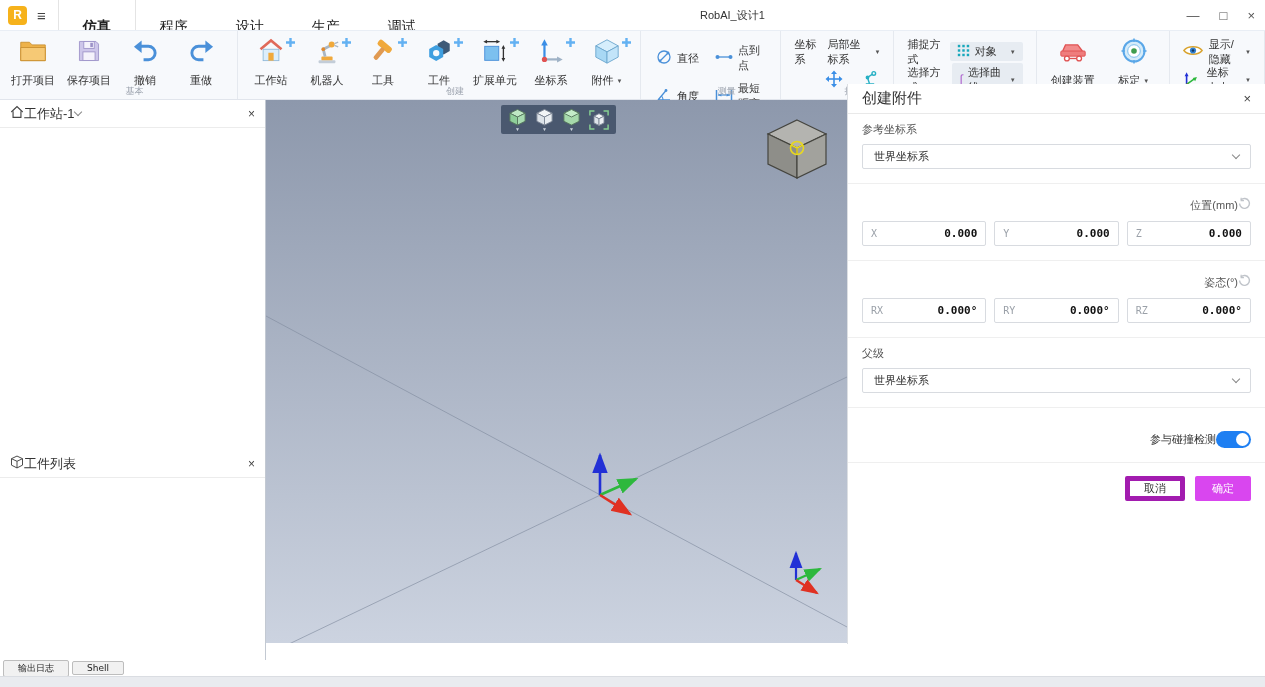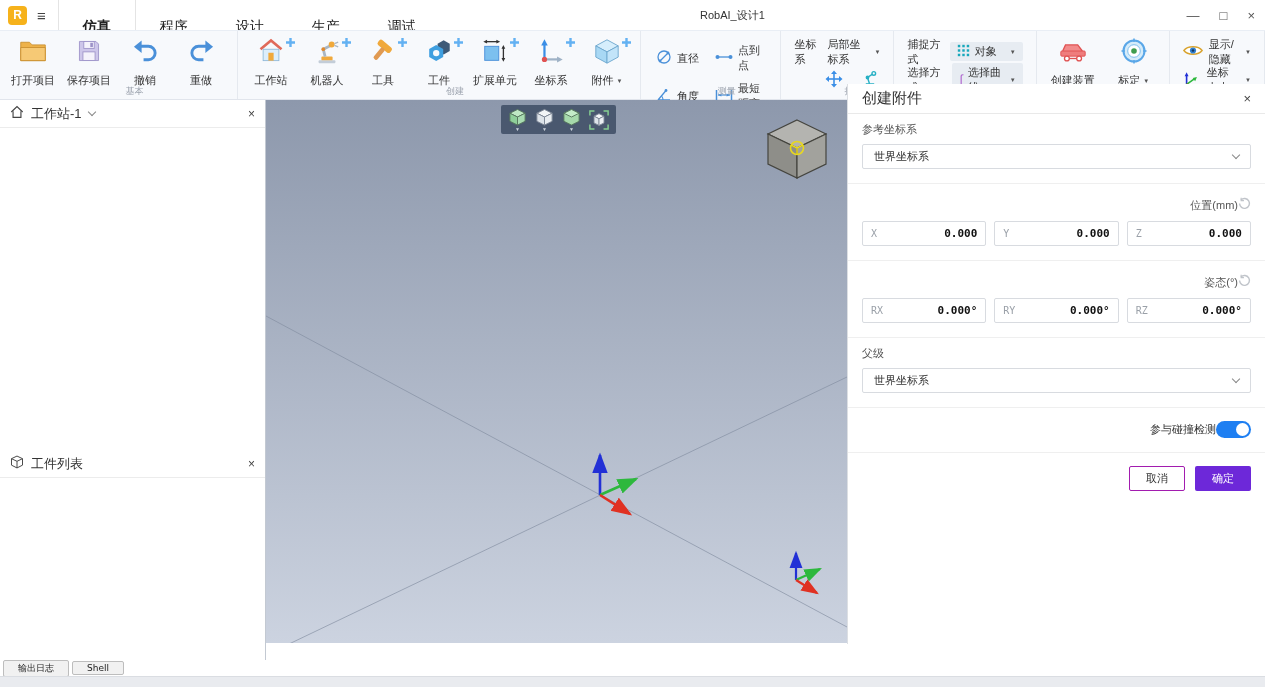--- a/index.html
+++ b/index.html
@@ -28,21 +28,21 @@
   .colgrp { display:flex; flex-direction:column; gap:7px; padding:5px 8px 0; }
   .mgrid { display:grid; grid-template-columns:auto auto; column-gap:16px; row-gap:8px; padding:7px 10px 0; }
   .mitem { display:flex; align-items:center; gap:5px; font-size:11px; color:#333; }
   .ddrow { display:flex; align-items:center; gap:6px; font-size:11px; color:#333; height:21px; }
   .dd { display:flex; align-items:center; gap:5px; background:#e7ecf2; border-radius:2px; padding:2px 7px; font-size:11px; color:#333; }
   .iconrow { display:flex; gap:16px; justify-content:center; padding-left:30px; }
   .overflow-arrow { position:absolute; right:3px; top:52px; font-size:9px; color:#444; }
 
   
   .leftpanel { position:absolute; left:0; top:100px; width:266px; height:560px; background:#fff; border-right:1px solid #c3c9d2; }
-  .lp-header { height:28px; display:flex; align-items:center; gap:7px; padding:0 10px; border-bottom:1px solid #ececec; font-size:13px; color:#333; background:#fff; }
+  .lp-header { height:28px; display:flex; align-items:center; padding:0 10px; border-bottom:1px solid #ececec; font-size:13px; color:#333; background:#fff; }
   .lp-header .x { margin-left:auto; color:#444; font-size:12px; cursor:default; }
   .chev { width:6px; height:6px; border-right:1.4px solid #888; border-bottom:1.4px solid #888; transform:rotate(45deg); margin-top:-3px; }
   .lp-header2 { position:absolute; top:350px; left:0; right:0; }
 
   
   .viewport { position:absolute; left:266px; top:100px; width:581px; height:560px; }
   .vtabstrip { height:17px; background:#9da7b6; border-bottom:1px solid #7d8697; display:flex; align-items:flex-end; }
   .vtab { margin-left:5px; height:15px; padding:0 10px; background:#d6dae0; border:1px solid #69707f; border-bottom:none; font-size:10px; color:#222; display:flex; align-items:center; border-radius:2px 2px 0 0; }
   .vcanvas { position:relative; width:581px; height:543px; background:linear-gradient(#8d98ac,#ccd3e0); overflow:hidden; }
   .vtoolbar { position:absolute; left:235px; top:5px; height:29px; background:rgba(64,79,102,.88); border-radius:2px; display:flex; gap:8px; align-items:center; padding:0 7px; }
@@ -62,21 +62,21 @@
   .select { margin-top:7px; height:25px; border:1px solid #d8dbe0; border-radius:2px; display:flex; align-items:center; justify-content:space-between; padding:0 11px; font-size:11px; color:#333; cursor:default; }
   .fields { display:flex; gap:8px; margin-top:7px; }
   .field { flex:1; height:25px; border:1px solid #d8dbe0; border-radius:2px; display:flex; align-items:center; justify-content:space-between; padding:0 8px; font-family:"DejaVu Sans Mono",monospace; background:#fff; }
   .field .fl { font-size:10px; color:#9aa0a8; }
   .field .fv { font-size:11px; color:#111; font-weight:bold; }
   .toggle { width:35px; height:17px; border-radius:9px; background:#c9ced6; position:relative; cursor:default; }
   .toggle .knob { position:absolute; top:2px; left:2px; width:13px; height:13px; border-radius:50%; background:#fff; }
   .toggle.on .knob { left:auto; right:2px; }
   .btnrow { display:flex; justify-content:flex-end; gap:10px; margin-top:13px; }
   .btn { min-width:56px; height:25px; font-size:11px; border-radius:2px; display:flex; align-items:center; justify-content:center; padding:0 14px; cursor:default; }
-  .btn.cancel { background:#fff; border:1px solid #a21caf; color:#333; }
+  .btn.cancel { background:#fff; border:5px solid #a21caf; color:#333; }
   .btn.confirm { border:none; color:#fff; }
 
   
   .bottombar { position:absolute; left:0; top:660px; width:1265px; height:16px; background:#fff; display:flex; align-items:center; }
   .btab { margin-left:3px; font-size:9px; color:#222; background:#f1f1f1; border:1px solid #bdbdbd; border-radius:2px; padding:1px 14px; font-family:"DejaVu Sans",sans-serif; }
   .statusstrip { position:absolute; left:0; top:676px; width:1265px; height:11px; background:#e9ebef; border-top:1px solid #dadde2; }
 </style>
 </head>
 <body>
 
@@ -582,32 +582,32 @@
   <div class="rp-sep"></div>
 
   <div class="rp-label">父级</div>
   <div class="select">
     <span>世界坐标系</span>
     <span class="chev"></span>
   </div>
 
   <div class="rp-sep"></div>
 
-  <div class="rp-labelrow" style="margin-top:13px">
+  <div class="rp-labelrow" style="margin-top:23px">
     <span class="rp-label" style="color:#333">参与碰撞检测</span>
     <span class="toggle on" style="background: rgb(30, 127, 242);">
         <span class="knob"></span>
       </span>
   </div>
 
   <div class="rp-sep"></div>
 
   <div class="btnrow">
     <div class="btn cancel">取消</div>
-    <div class="btn confirm accent-bg" style="background: #6d28d9;">确定</div>
+    <div class="btn confirm accent-bg" style="background: #d946ef;">确定</div>
   </div>
 </div>
 
 <div class="bottombar">
   <span class="btab">输出日志</span>
   <span class="btab">Shell</span>
 </div>
 <div class="statusstrip"></div>
 
 </body></html>

